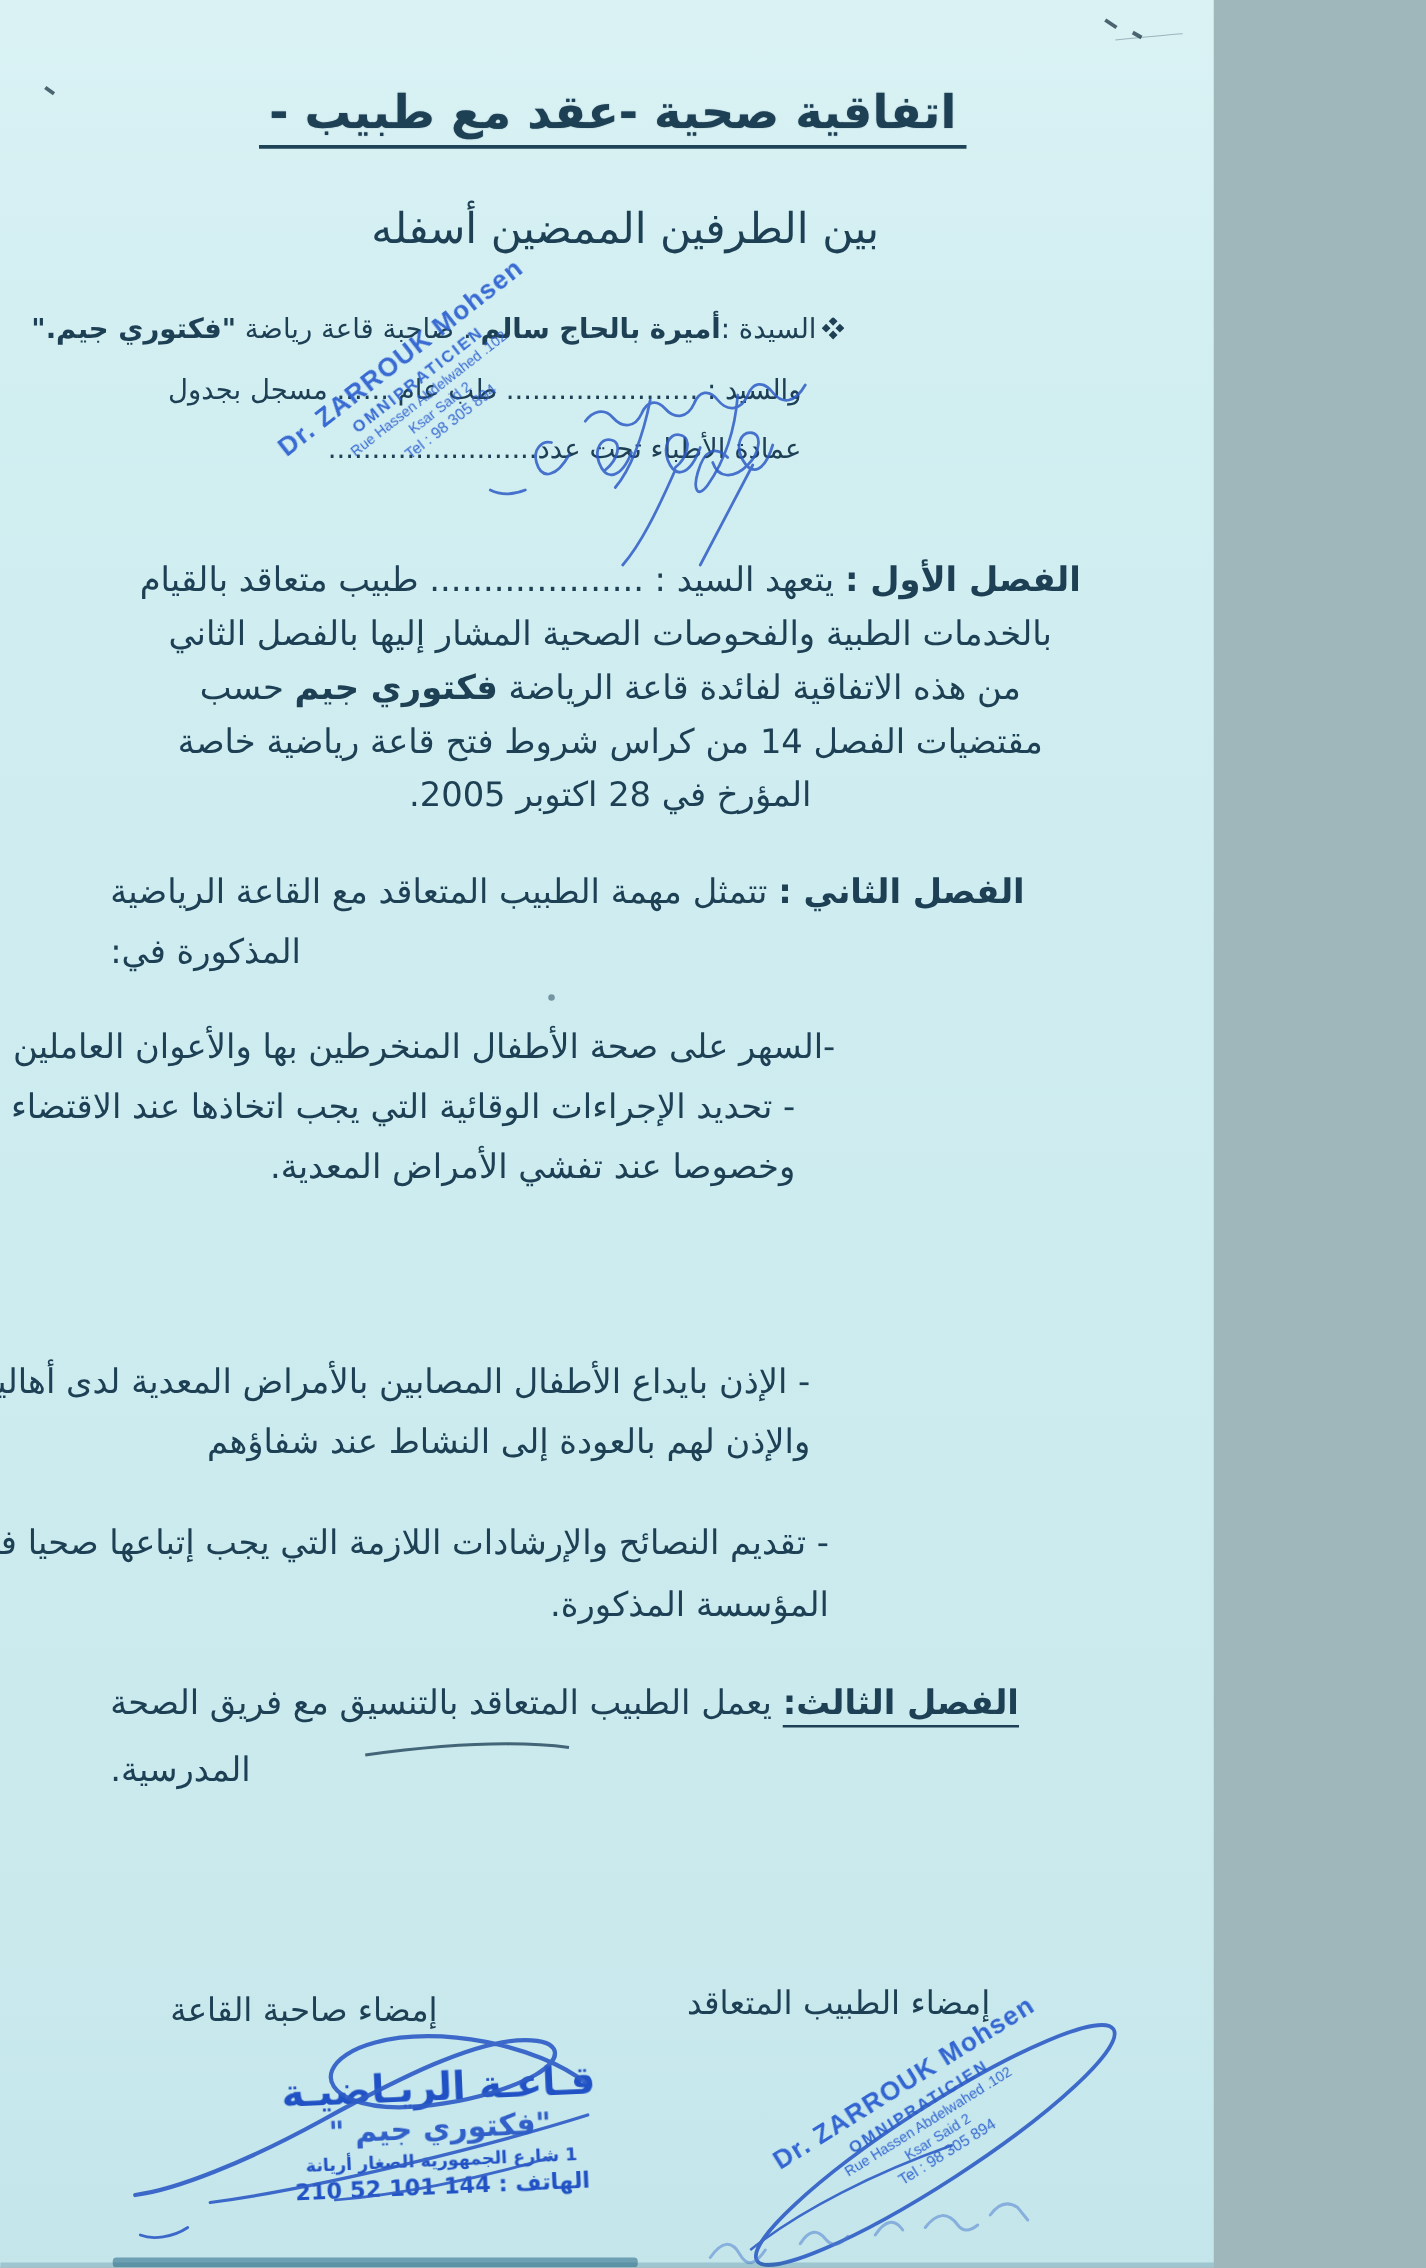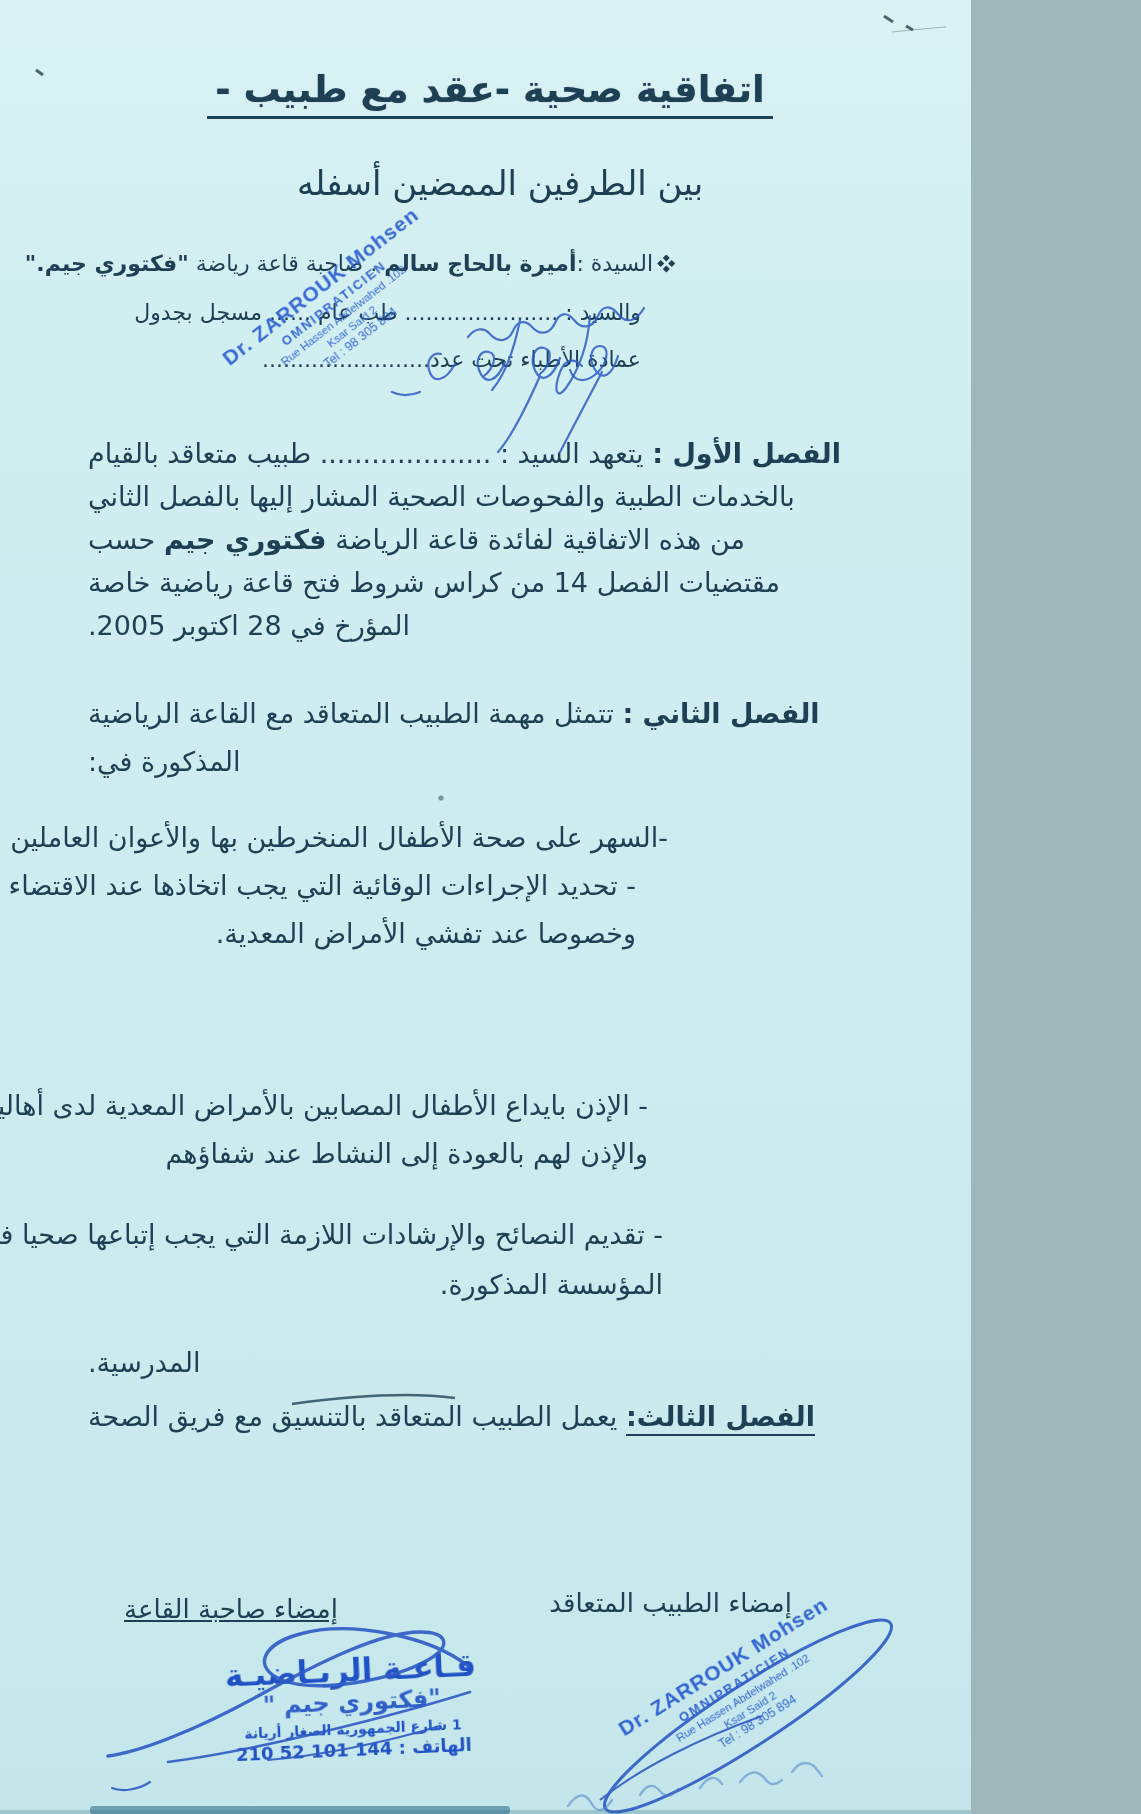--- a/index.html
+++ b/index.html
@@ -9,33 +9,33 @@
     font-family:"DejaVu Sans",sans-serif;color:#1e4055;direction:rtl;
   }
   .line{white-space:nowrap;}
   .title-wrap{position:absolute;top:68px;left:0;width:980px;text-align:center;}
   .doc-title{display:inline-block;font-size:37px;font-weight:bold;border-bottom:3px solid #204457;padding:0 8px 5px;letter-spacing:0px;text-shadow:0 0 1px rgba(30,64,85,.45);}
   .subtitle{position:absolute;top:163px;left:0;width:1000px;text-align:center;font-size:34px;}
   .intro{position:absolute;top:240px;right:296px;width:780px;text-align:right;font-size:22px;line-height:47px;}
   .intro .indent{padding-left:0;padding-right:34px;}
   .bullet-svg{display:inline-block;vertical-align:-2px;margin-left:4px;}
   .article{position:absolute;left:88px;width:800px;text-align:left;font-size:27px;}
-  .a1{top:432px;line-height:43px;}
+  .a1{top:443px;line-height:43px;text-align:center;}
   .a2{top:690px;line-height:48px;}
   .a3{top:1336px;line-height:54px;}
   .item{position:absolute;text-align:right;font-size:27px;}
   .it1{top:822px;right:303px;}
   .it2{top:862px;right:335px;line-height:48px;}
   .it3{top:1082px;right:323px;line-height:48px;}
   .it4{top:1210px;right:308px;line-height:50px;}
   .heading{font-weight:bold;}
   .heading-underline{font-weight:bold;border-bottom:2px solid #1e4055;padding-bottom:2px;}
   .sig-label{position:absolute;font-size:26px;}
   .sig-doctor{top:1588px;right:179px;}
-  .sig-owner{top:1594px;left:124px;text-decoration:underline;}
+  .sig-owner{top:1594px;left:136px;}
   .doc-stamp{position:absolute;width:290px;text-align:center;color:#2b5fd0;
     font-family:"Liberation Sans",sans-serif;z-index:3;}
   .stamp-upper{left:194px;top:268px;transform:rotate(-38deg);filter:blur(.4px);opacity:.92;}
   .stamp-lower{left:594px;top:1650px;transform:rotate(-32deg);filter:blur(.5px);opacity:.95;}
   .ds-name{font-size:21px;font-weight:bold;letter-spacing:1px;}
   .ds-title{font-size:13px;font-weight:bold;letter-spacing:2px;margin-top:2px;}
   .ds-addr{font-size:11.5px;margin-top:2px;}
   .ds-phone{font-size:12.5px;margin-top:1px;}
   .gym-stamp{position:absolute;left:192px;top:1652px;width:320px;text-align:center;
     color:#2152c5;transform:rotate(-2.5deg);z-index:2;filter:blur(.3px);}
@@ -97,22 +97,22 @@
   <div class="item it3">
     <div class="line">- الإذن بايداع الأطفال المصابين بالأمراض المعدية لدى أهاليهم</div>
     <div class="line">والإذن لهم بالعودة إلى النشاط عند شفاؤهم</div>
   </div>
   <div class="item it4">
     <div class="line">- تقديم النصائح والإرشادات اللازمة التي يجب إتباعها صحيا في</div>
     <div class="line">المؤسسة المذكورة.</div>
   </div>
 
   <div class="article a3">
+    <div class="line"><span class="heading-underline">الفصل الثالث:</span><span> يعمل الطبيب المتعاقد بالتنسيق مع فريق الصحة</span></div>
     <div class="line">المدرسية.</div>
-    <div class="line"><span class="heading-underline">الفصل الثالث:</span><span> يعمل الطبيب المتعاقد بالتنسيق مع فريق الصحة</span></div>
   </div>
 
   <div class="sig-label sig-doctor">إمضاء الطبيب المتعاقد</div>
   <div class="sig-label sig-owner">إمضاء صاحبة القاعة</div>
 
   <div class="doc-stamp stamp-upper">
     <div class="ds-name">Dr. ZARROUK Mohsen</div>
     <div class="ds-title">OMNIPRATICIEN</div>
     <div class="ds-addr">102. Rue Hassen Abdelwahed</div>
     <div class="ds-addr">Ksar Said 2</div>

